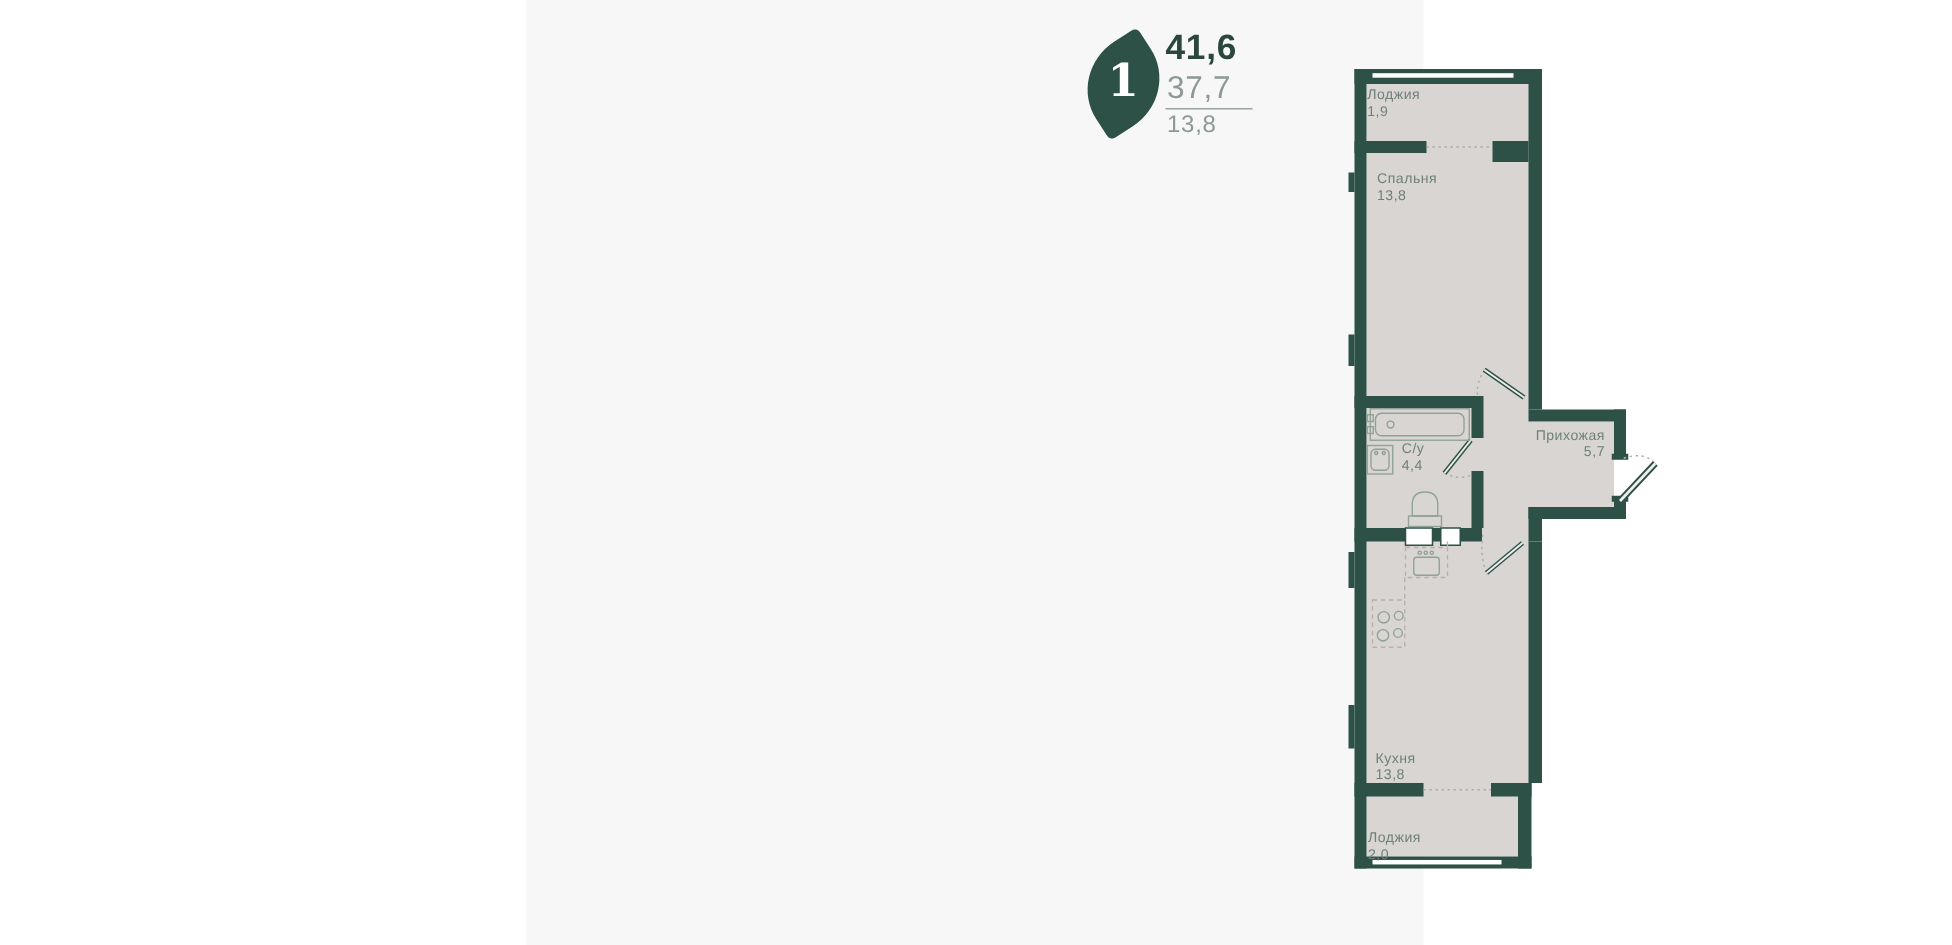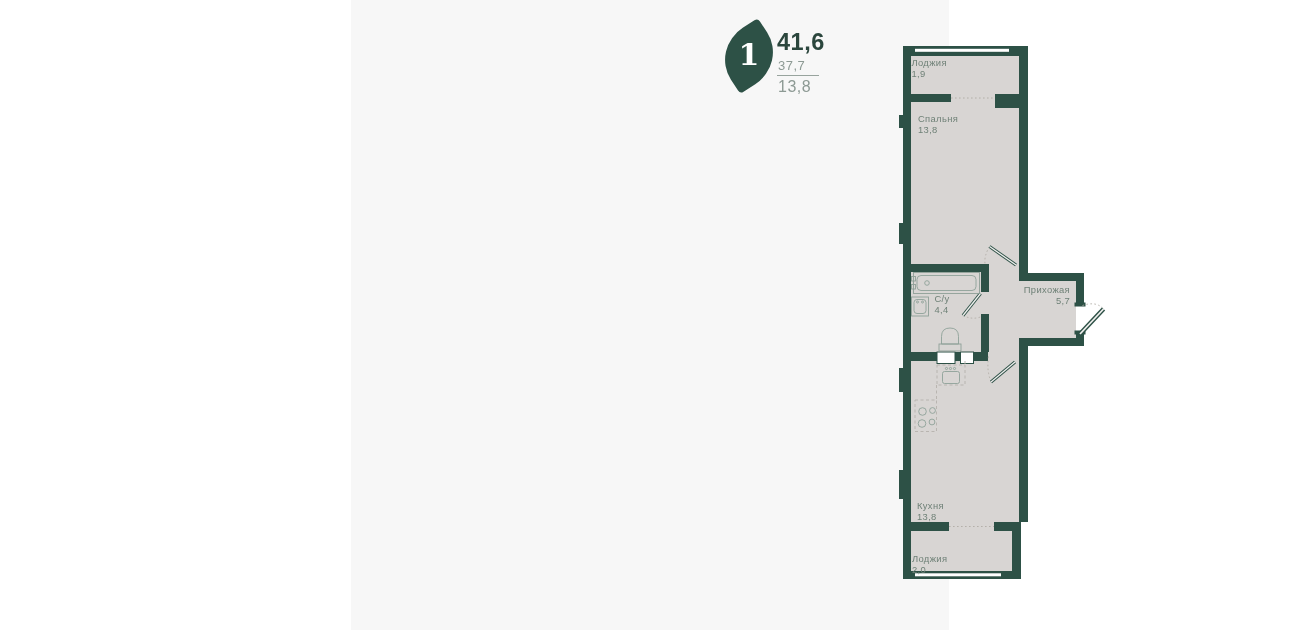--- a/index.html
+++ b/index.html
@@ -5,23 +5,23 @@
   html,body{margin:0;padding:0;background:#ffffff;}
   .canvas{position:relative;width:1301px;height:630px;background:#ffffff;overflow:hidden;
           font-family:"Liberation Sans",sans-serif;}
   .panel{position:absolute;left:351px;top:0;width:598px;height:630px;background:#f7f7f7;}
   
   .leaf{position:absolute;left:370px;top:29px;width:56px;height:54px;background:#2d5146;
         border-radius:68% 4px 68% 4px;transform:rotate(-33deg);
         display:flex;align-items:center;justify-content:center;}
   .leaf-num{transform:rotate(33deg);color:#ffffff;font-family:"DejaVu Serif",serif;
             font-weight:bold;font-size:30px;line-height:1;margin-top:-2px;}
-  .areas{position:absolute;left:426px;top:31px;}
+  .areas{position:absolute;left:426px;top:20px;}
   .area-total{font-size:23.5px;font-weight:bold;color:#2b463d;letter-spacing:.5px;line-height:1;}
-  .area-living{margin-top:4px;font-size:13px;color:#8d9a94;letter-spacing:.5px;line-height:1;
+  .area-living{margin-top:4px;font-size:21px;color:#8d9a94;letter-spacing:.5px;line-height:1;
                display:inline-block;border-bottom:1.5px solid #98a49e;padding:0 14px 3px 1px;}
   .area-kitchen{margin-top:3px;font-size:16px;color:#8d9a94;letter-spacing:.5px;line-height:1;padding-left:1px;}
   
   .plan-svg{position:absolute;left:538px;top:38px;width:230px;height:550px;}
   .wall{fill:#2d5146;}
   .floor{fill:#d8d5d3;}
   .winline{fill:#ffffff;}
   .shaft{fill:#ffffff;stroke:#2d5146;stroke-width:1;}
   .fix{fill:none;stroke:#8fa198;stroke-width:0.9;}
   .fixdot{fill:none;stroke:#8fa198;stroke-width:0.9;}

